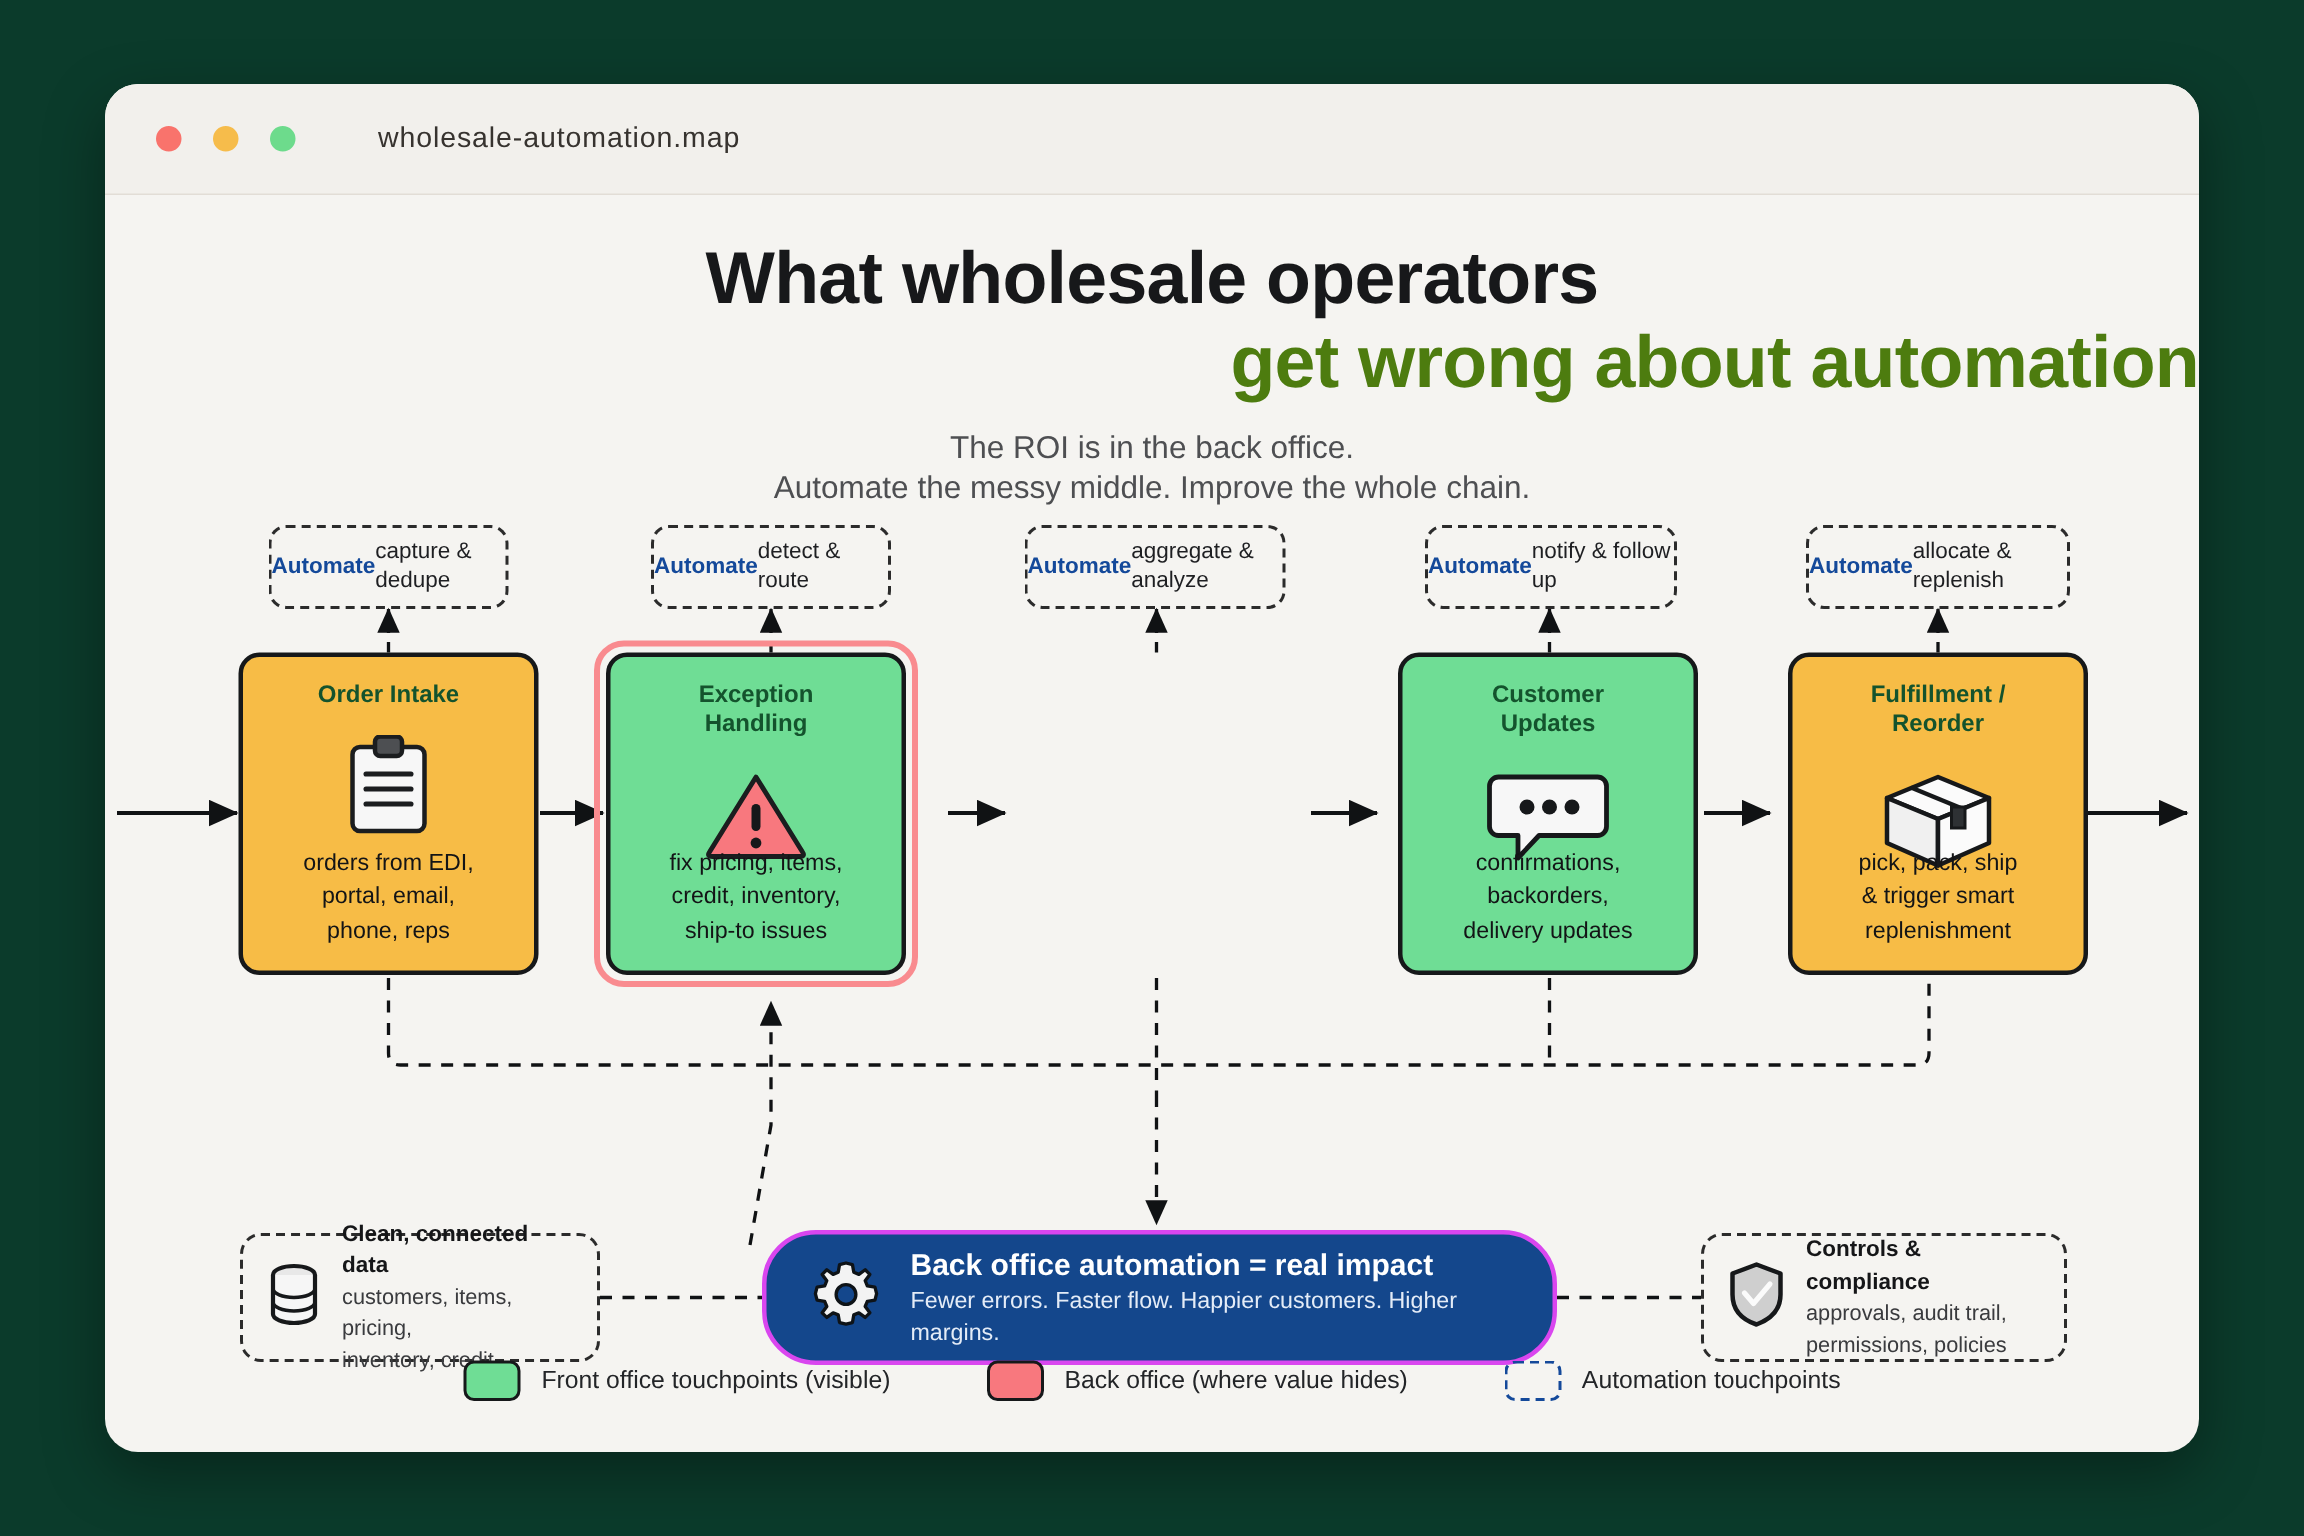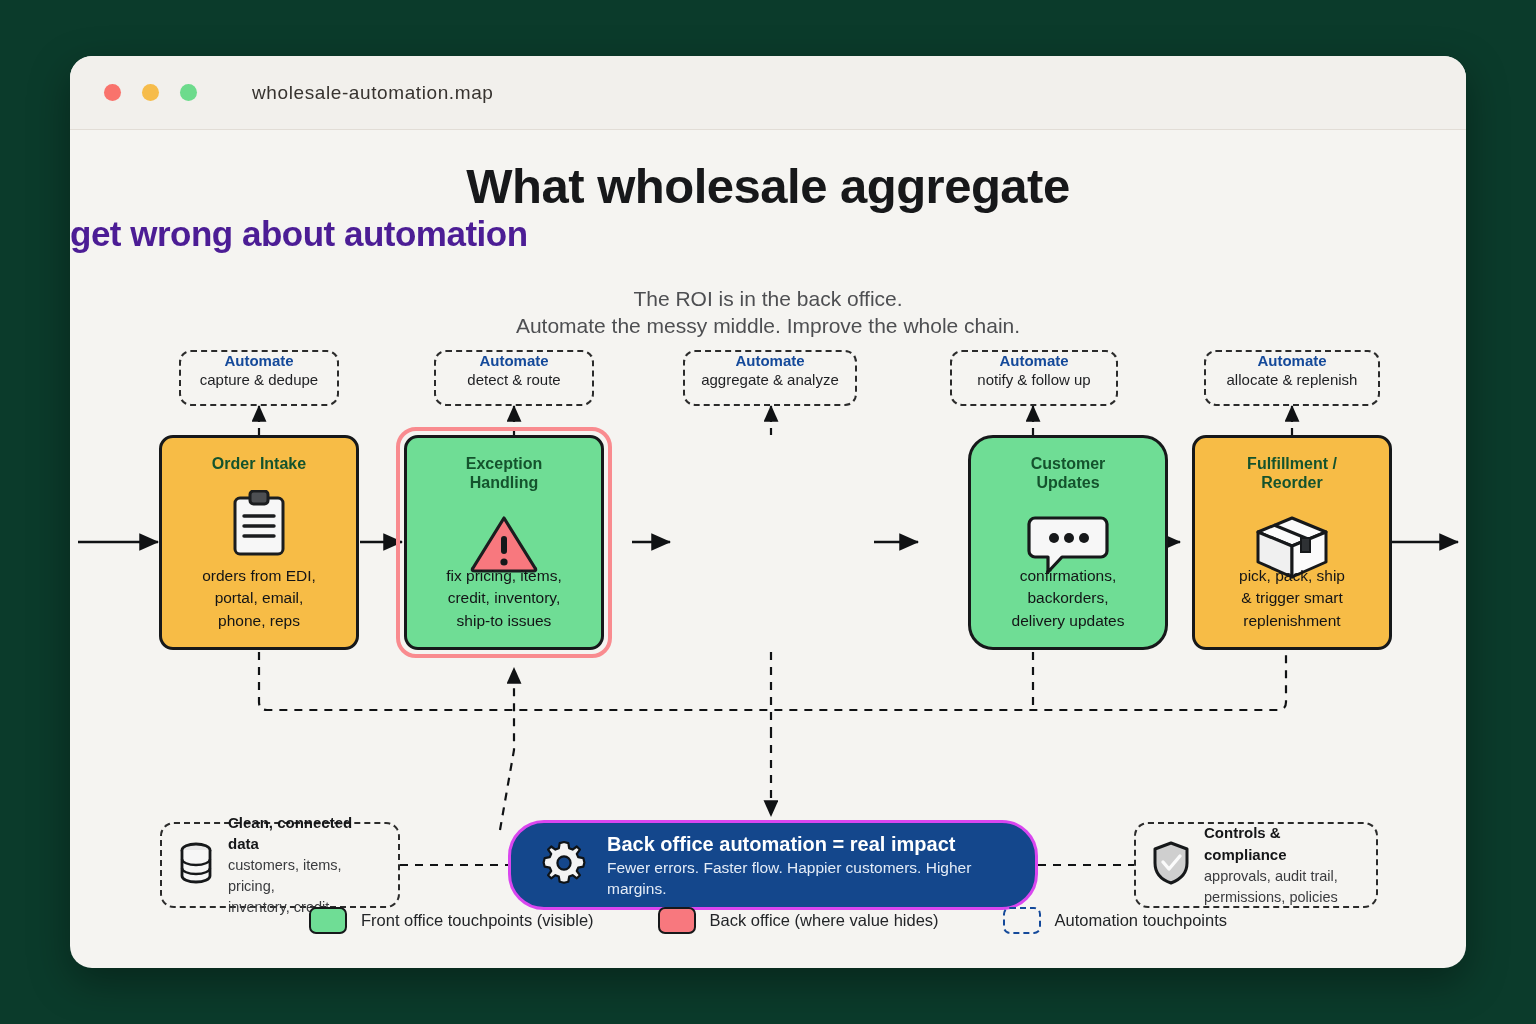--- a/index.html
+++ b/index.html
@@ -43,41 +43,41 @@
 
   
   .h1 {
     position: absolute; left: 0; top: 28px; width: 100%;
     text-align: center;
     font-size: 49px; font-weight: bold; line-height: 1.15;
     color: #17181a; letter-spacing: -.5px;
   }
   .h1b {
     position: absolute; left: 0; top: 84px; width: 100%;
-    text-align: left;
-    font-size: 35px; font-weight: bold; line-height: 1.15;
-    color: #4c1d95; letter-spacing: -.5px;
+    text-align: right;
+    font-size: 49px; font-weight: bold; line-height: 1.15;
+    color: #4d7c0f; letter-spacing: -.5px;
   }
   .sub {
     position: absolute; left: 0; top: 155px; width: 100%;
     text-align: center;
     font-size: 21px; line-height: 1.3; color: #4e4f52;
   }
 
   
   #wires { position: absolute; left: 0; top: 0; width: 1396px; height: 838px; }
 
   
   .chip {
     position: absolute;
     width: 160px; height: 56px;
     border: 2px dashed #2b2b2b;
     border-radius: 12px;
-    display: flex; flex-direction: column;
-    align-items: center; justify-content: flex-start;
+    display: flex; flex-direction: row;
+    align-items: center; justify-content: space-between;
     background: transparent;
   }
   .chip .lbl { font-size: 15px; font-weight: bold; color: #14499a; line-height: 1.25; }
   .chip .sl  { font-size: 15px; color: #1e1f22; line-height: 1.25; }
 
   
   .node {
     position: absolute;
     width: 200px; height: 215px;
     border: 3px solid #16181a;
@@ -153,21 +153,21 @@
 
     <div class="titlebar">
       <span class="dot r"></span>
       <span class="dot y"></span>
       <span class="dot g"></span>
       <span class="filename">wholesale-automation.map</span>
     </div>
 
     <div class="canvas">
 
-      <div class="h1">What wholesale aggregate</div>
+      <div class="h1">What wholesale operators</div>
       <div class="h1b">get wrong about automation</div>
       <div class="sub">
         <div>The ROI is in the back office.</div>
         <div>Automate the messy middle. Improve the whole chain.</div>
       </div>
 
       <svg id="wires" viewBox="0 0 1396 838">
         <defs>
           <marker id="ah" markerWidth="9" markerHeight="9" refX="7.2" refY="3.4" orient="auto">
             <path d="M0,0 L7.6,3.4 L0,6.8 z" fill="#101214"></path>
@@ -253,21 +253,21 @@
           <svg width="70" height="60" viewBox="0 0 70 60">
             <path d="M35 4 L66 54 Q68 57 64 57 L6 57 Q2 57 4 54 Z" fill="#f8787e" stroke="#1b1d1f" stroke-width="3.2" stroke-linejoin="round"></path>
             <rect x="32" y="22" width="6" height="18" rx="3" fill="#16181a"></rect>
             <circle cx="35" cy="48" r="3.6" fill="#16181a"></circle>
           </svg>
         </div>
         <div class="desc">fix pricing, items,<br>credit, inventory,<br>ship-to issues</div>
       </div>
 
 
-      <div class="node green two-line" style="left:898px; top:305px;border-radius:25px;">
+      <div class="node green two-line" style="left:862px; top:305px;">
         <div class="ttl">Customer<br>Updates</div>
         <div class="glyph">
           <svg width="82" height="62" viewBox="0 0 82 62">
             <path d="M8 4 h66 a6 6 0 0 1 6 6 v27 a6 6 0 0 1 -6 6 h-39 l-14 15 v-15 h-13 a6 6 0 0 1 -6 -6 v-27 a6 6 0 0 1 6 -6 z" fill="#f7f7f7" stroke="#16181a" stroke-width="3.2" stroke-linejoin="round"></path>
             <circle cx="27" cy="24" r="5" fill="#16181a"></circle>
             <circle cx="42" cy="24" r="5" fill="#16181a"></circle>
             <circle cx="57" cy="24" r="5" fill="#16181a"></circle>
           </svg>
         </div>
         <div class="desc">confirmations,<br>backorders,<br>delivery updates</div>

